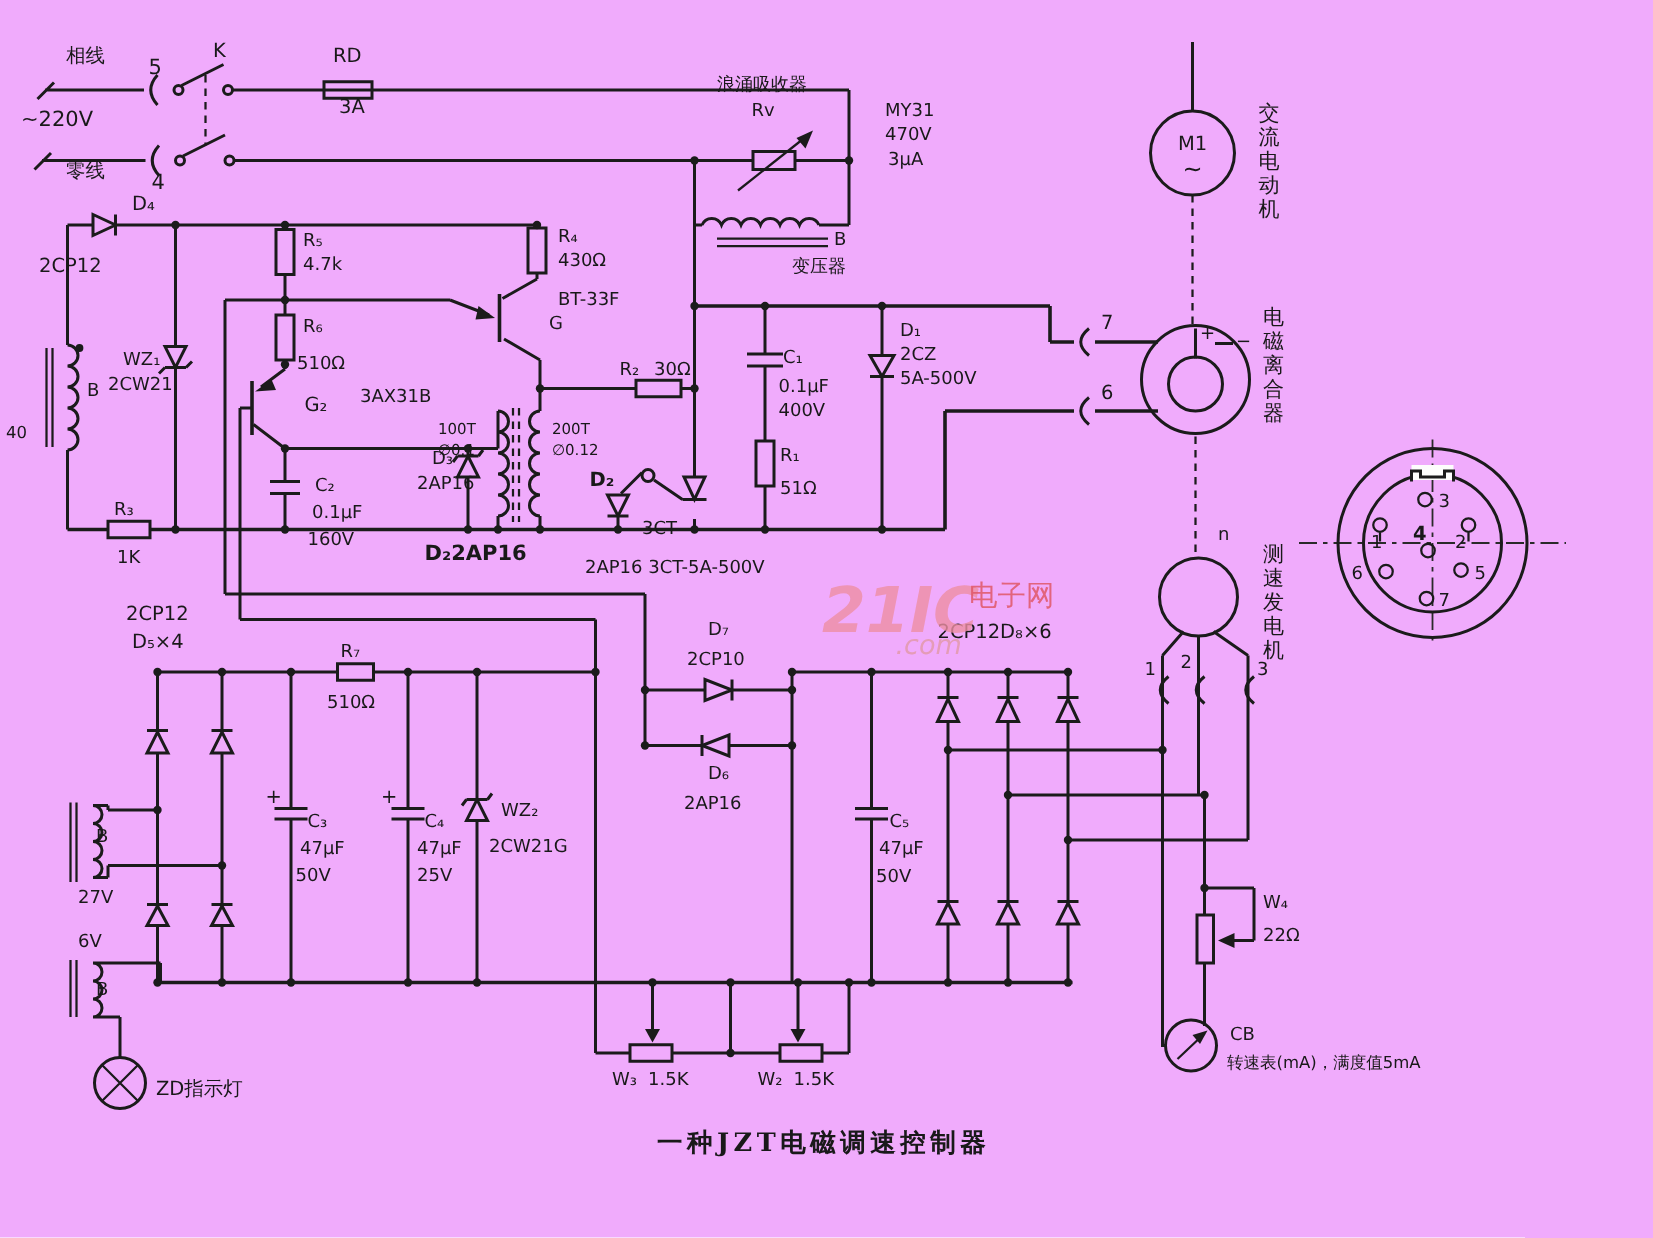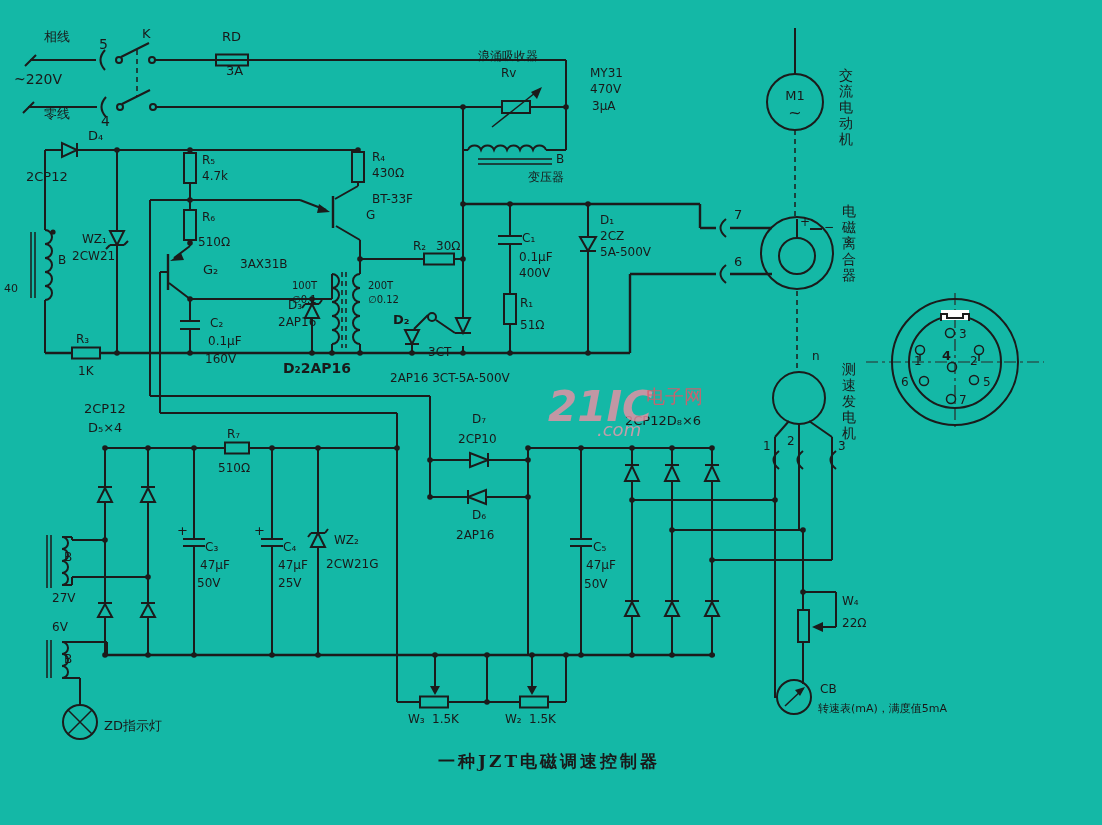--- a/index.html
+++ b/index.html
@@ -1,16 +1,16 @@
 <!DOCTYPE html>
 <html><head>
 <meta charset="utf-8">
 <style>
   html,body{margin:0;padding:0;background:#ffffff;}
-  .stage{position:relative;width:1102px;height:825px;background:#14b8a6;overflow:hidden;}
+  .stage{position:relative;width:1102px;height:825px;background:#f0abfc;overflow:hidden;}
   svg{position:absolute;left:0;top:0;}
   text{font-family:"DejaVu Sans","Liberation Sans",sans-serif;fill:#191919;}
   .t10{font-size:10px}.t11{font-size:11px}.t12{font-size:12px}.t13{font-size:13px}
   .t14{font-size:14px}.t16{font-size:16px}.t17{font-size:17px}
   .b{font-weight:bold}
   .cap{font-family:"DejaVu Serif","Liberation Serif",serif;letter-spacing:3px;}
   .wm1{font-size:42px;font-weight:bold;font-style:italic;fill:#ee8fa4;opacity:.8}
   .wm2{font-size:18px;font-style:italic;fill:#e39aab;opacity:.85}
   .wm3{font-size:19px;fill:#e05868;opacity:.85}
   .w{stroke:#1b1b1b;stroke-width:2;fill:none}

